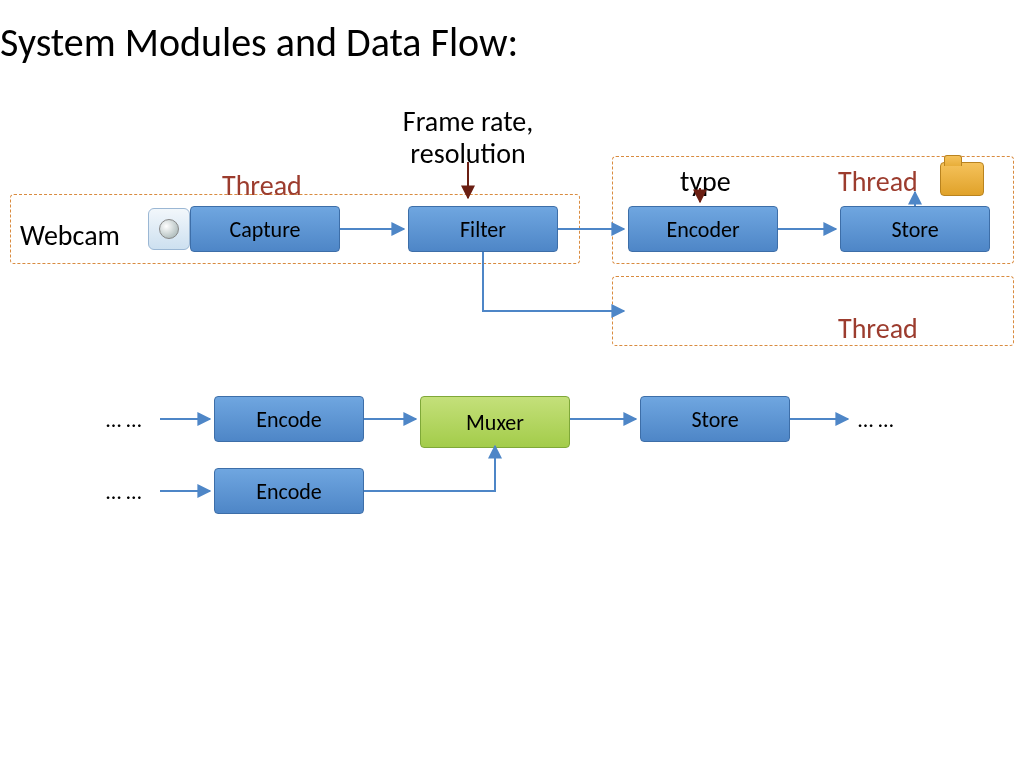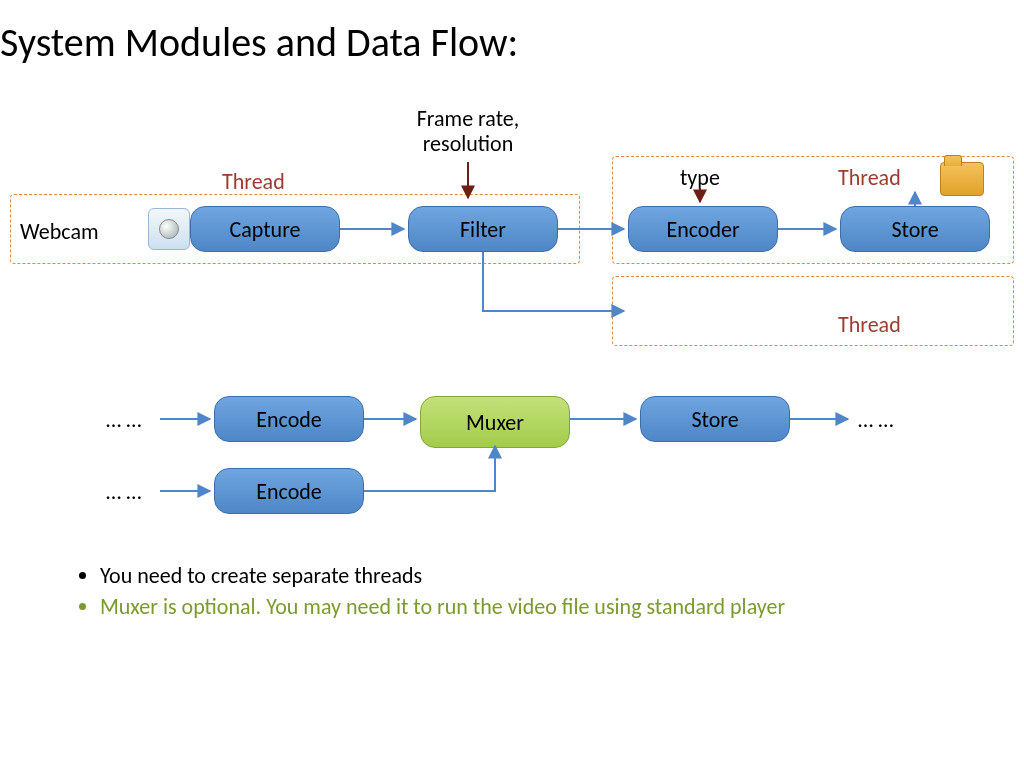--- a/index.html
+++ b/index.html
@@ -1,22 +1,22 @@
 <!DOCTYPE html>
 <html><head>
 <meta charset="utf-8">
 <style>
   html,body{margin:0;padding:0;width:1024px;height:768px;font-family:Calibri,Arial,sans-serif;background:#fff;color:#000}
   .title{font-size:40px;text-align:left;padding:20px 0 10px;line-height:1.15}
   .canvas{position:relative;width:1024px}
-  .box{position:absolute;border-radius:15px;display:flex;align-items:center;justify-content:center;font-size:22px;box-sizing:border-box}
+  .box{position:absolute;border-radius:4px;display:flex;align-items:center;justify-content:center;font-size:22px;box-sizing:border-box}
   .blue{background:linear-gradient(#6fa6e0,#4e86c7);border:1px solid #3d6ea8;color:#000}
   .green{background:linear-gradient(#c4e07a,#a3cc4a);border:1px solid #7fa838;color:#000}
   .dashgroup{position:absolute;border:1.5px dashed #d98b3f;border-radius:4px;box-sizing:border-box}
-  .lbl{position:absolute;font-size:22px}
+  .lbl{position:absolute;font-size:28px}
   .thread{color:#9c3c2e}
   .note{color:#000;text-align:center;line-height:1.15}
   .ell{font-size:22px}
   .bullets{position:absolute;left:60px;font-size:22px}
   .bullets li{margin:4px 0}
   .bullets .g{color:#7b9b2e}
   svg.overlay{position:absolute;left:0;top:0;pointer-events:none}
   .webcam-icon{position:absolute;width:40px;height:40px;border-radius:6px;background:linear-gradient(#f2f7fb,#cde0f0);border:1px solid #9bb7d4;display:flex;align-items:center;justify-content:center}
   .webcam-icon::after{content:"";width:18px;height:18px;border-radius:50%;background:radial-gradient(circle at 35% 35%,#fff,#9aa);border:1px solid #888}
   .folder-icon{position:absolute;width:42px;height:32px;border-radius:4px;background:linear-gradient(#f5c25b,#e0a22a);border:1px solid #b9831f}
@@ -87,18 +87,14 @@
 
     <line x1="160" y1="343" x2="210" y2="343" stroke="#4e86c7" stroke-width="2" marker-end="url(#ab)"></line>
     <line x1="160" y1="415" x2="210" y2="415" stroke="#4e86c7" stroke-width="2" marker-end="url(#ab)"></line>
     <line x1="364" y1="343" x2="416" y2="343" stroke="#4e86c7" stroke-width="2" marker-end="url(#ab)"></line>
     <line x1="570" y1="343" x2="636" y2="343" stroke="#4e86c7" stroke-width="2" marker-end="url(#ab)"></line>
     <line x1="790" y1="343" x2="848" y2="343" stroke="#4e86c7" stroke-width="2" marker-end="url(#ab)"></line>
 
     <polyline points="364,415 495,415 495,370" fill="none" stroke="#4e86c7" stroke-width="2" marker-end="url(#ab)"></polyline>
   </svg>
 
-  <ul class="bullets" style="top:460px">
-    <li>You need to create separate threads</li>
-    <li class="g">Muxer is optional. You may need it to run the video file using standard player</li>
-  </ul>
 
 </div>
 
 </body></html>

